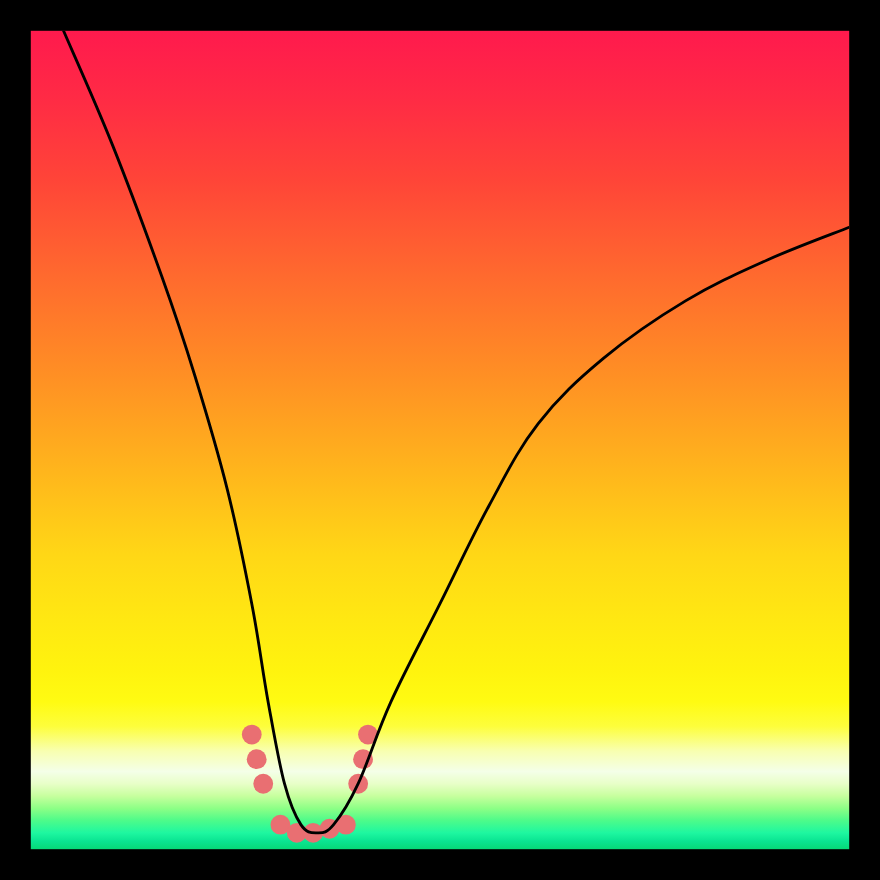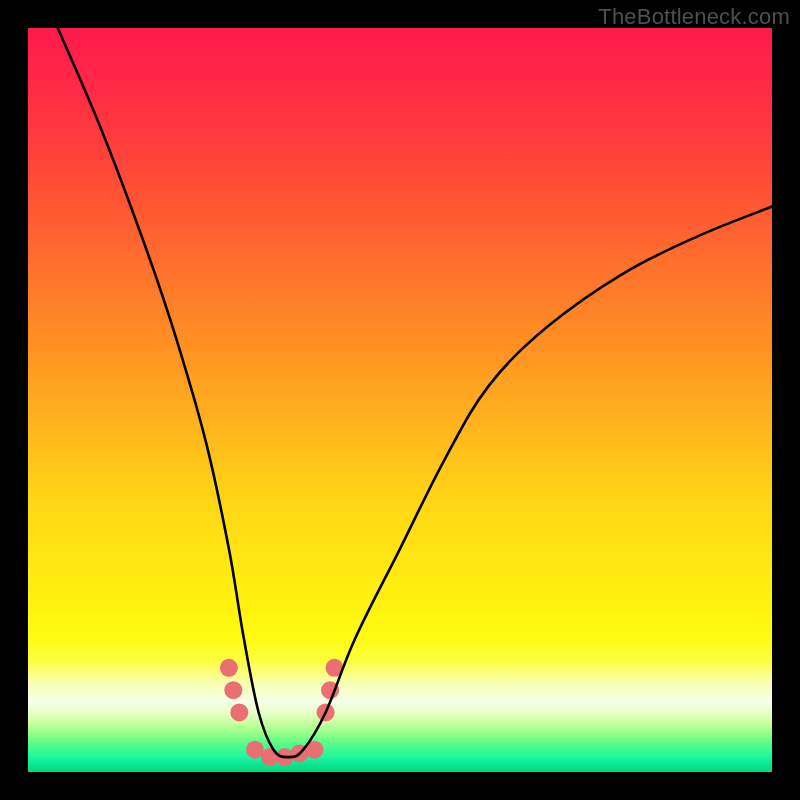--- a/index.html
+++ b/index.html
@@ -83,14 +83,13 @@
           <circle cx="256.68" cy="729.12" r="9" fill="#e96f72"></circle>
           <circle cx="271.56" cy="725.40" r="9" fill="#e96f72"></circle>
           <circle cx="286.44" cy="721.68" r="9" fill="#e96f72"></circle>
           <circle cx="297.60" cy="684.48" r="9" fill="#e96f72"></circle>
           <circle cx="302.06" cy="662.16" r="9" fill="#e96f72"></circle>
           <circle cx="306.53" cy="639.84" r="9" fill="#e96f72"></circle>
         </g>
       <path id="main-curve" fill="none" stroke="#000" stroke-width="2.6" stroke-linecap="round" d="M 29.76 0.00 C 37.80 18.75, 58.33 63.98, 74.40 104.16 C 90.47 144.34, 105.65 185.70, 119.04 223.20 C 132.43 260.70, 138.09 277.66, 148.80 312.48 C 159.51 347.30, 169.19 379.14, 178.56 416.64 C 187.93 454.14, 194.18 485.98, 200.88 520.80 C 207.58 555.62, 210.40 580.62, 215.76 610.08 C 221.12 639.54, 225.28 664.39, 230.64 684.48 C 236.00 704.57, 240.16 713.64, 245.52 721.68 C 250.88 729.72, 255.04 729.12, 260.40 729.12 C 265.76 729.12, 268.58 729.72, 275.28 721.68 C 281.98 713.64, 288.23 704.57, 297.60 684.48 C 306.97 664.39, 313.97 639.54, 327.36 610.08 C 340.75 580.62, 355.93 552.94, 372.00 520.80 C 388.07 488.66, 400.57 460.98, 416.64 431.52 C 432.71 402.06, 442.53 381.23, 461.28 357.12 C 480.03 333.01, 496.69 317.69, 520.80 297.60 C 544.91 277.51, 568.42 261.59, 595.20 245.52 C 621.98 229.45, 642.82 220.37, 669.60 208.32 C 696.38 196.27, 730.61 183.92, 744.00 178.56"></path>
     </svg>
   </div>
-  <div class="watermark">TheBottleneck.com</div>
 </div>
 
 </body></html>

